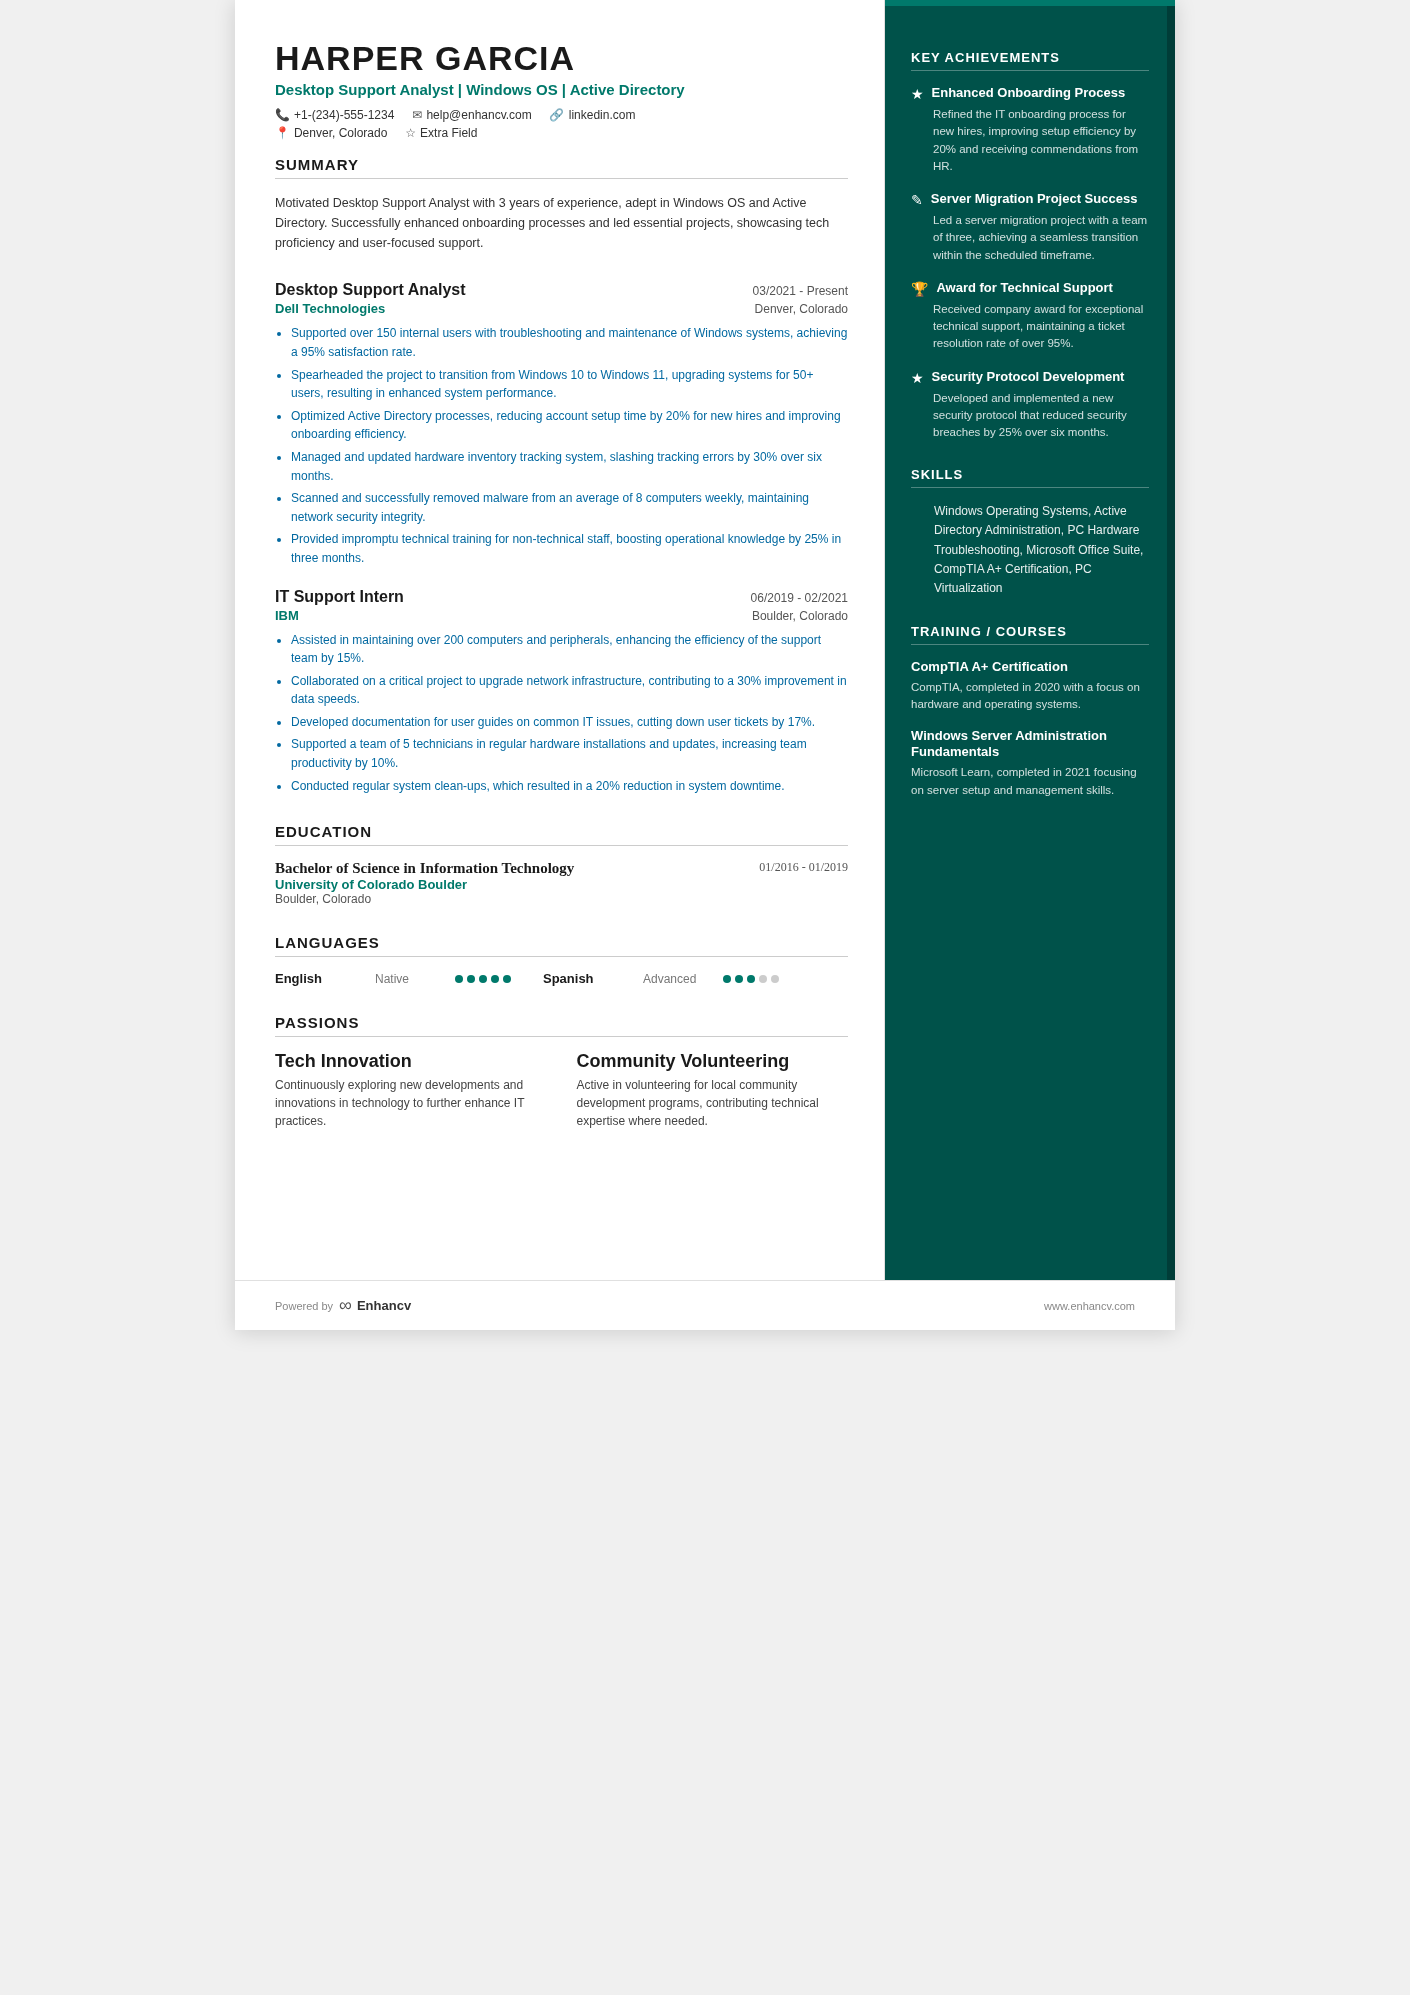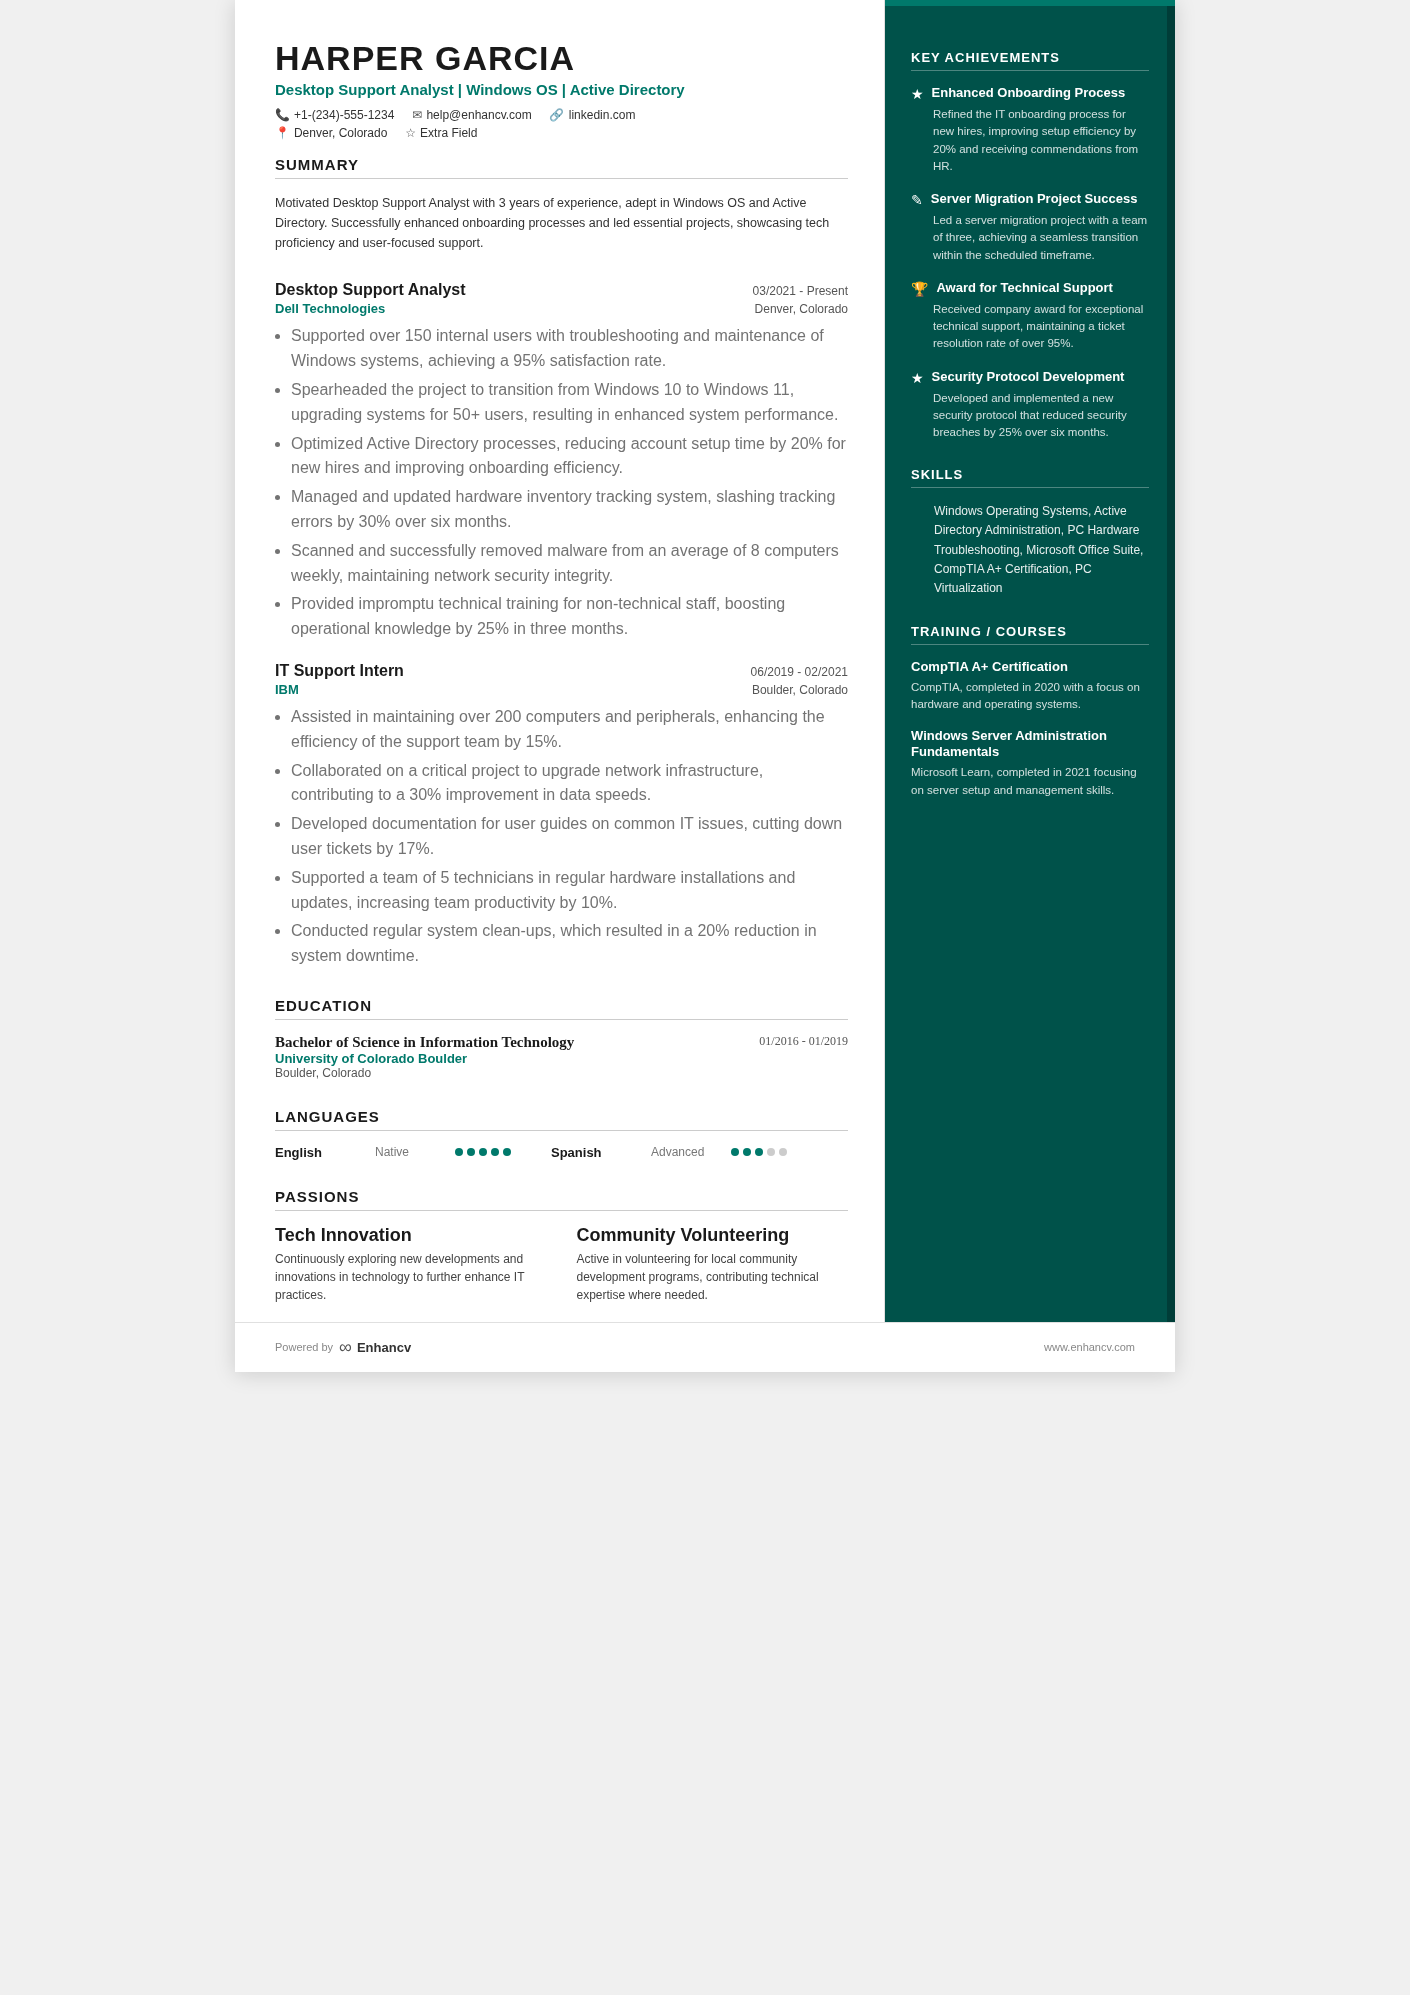--- a/index.html
+++ b/index.html
@@ -125,22 +125,22 @@
       display: flex;
       justify-content: space-between;
       align-items: flex-end;
       margin-bottom: 8px;
     }
     .exp-bullets {
       padding-left: 16px;
       margin-bottom: 20px;
     }
     .exp-bullets li {
-      font-size: 16px;
-      color: #737373;
+      font-size: 12px;
+      color: #0369a1;
       line-height: 1.55;
       margin-bottom: 4px;
     }
 
     
     .edu-header {
       display: flex;
       justify-content: space-between;
       align-items: flex-start;
       font-family: Liberation Serif, serif;
@@ -188,21 +188,21 @@
       width: 8px;
       height: 8px;
       border-radius: 50%;
       background: #00796b;
     }
     .dot.empty {
       background: #ccc;
     }
     .lang-pair {
       display: flex;
-      gap: 40px;
+      gap: 32px;
     }
     .lang-item {
       display: flex;
       align-items: center;
       gap: 10px;
     }
 
     
     .passions-row {
       display: flex;

